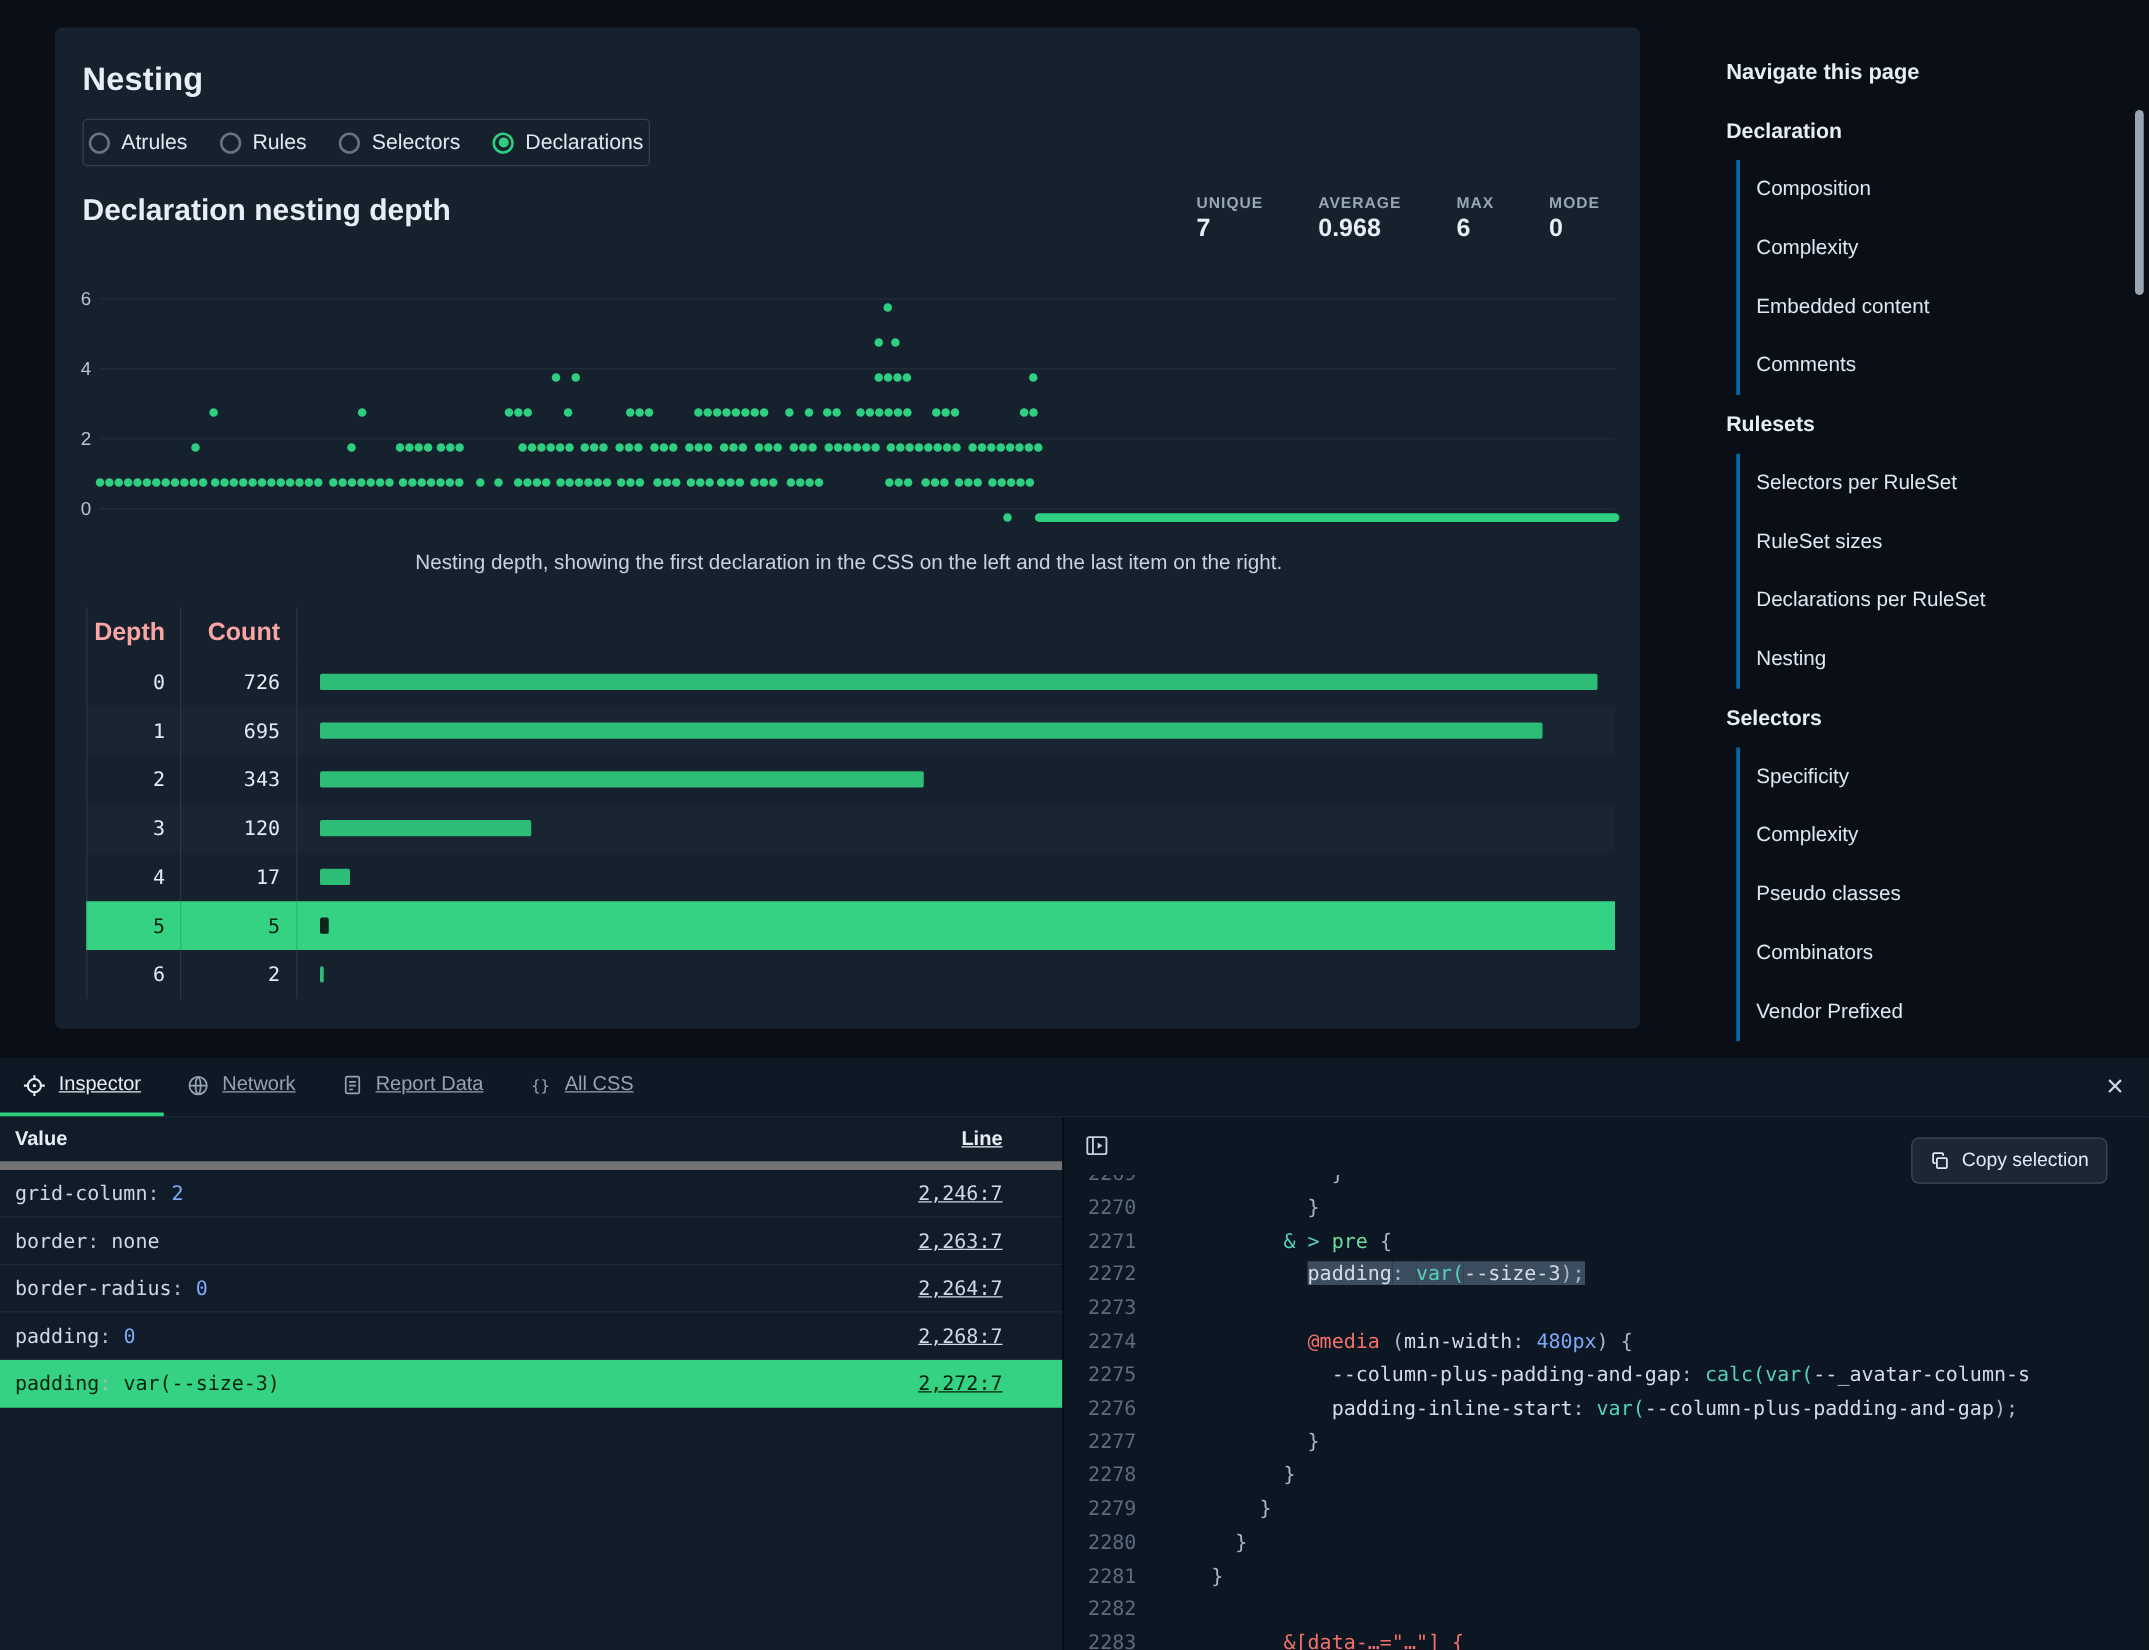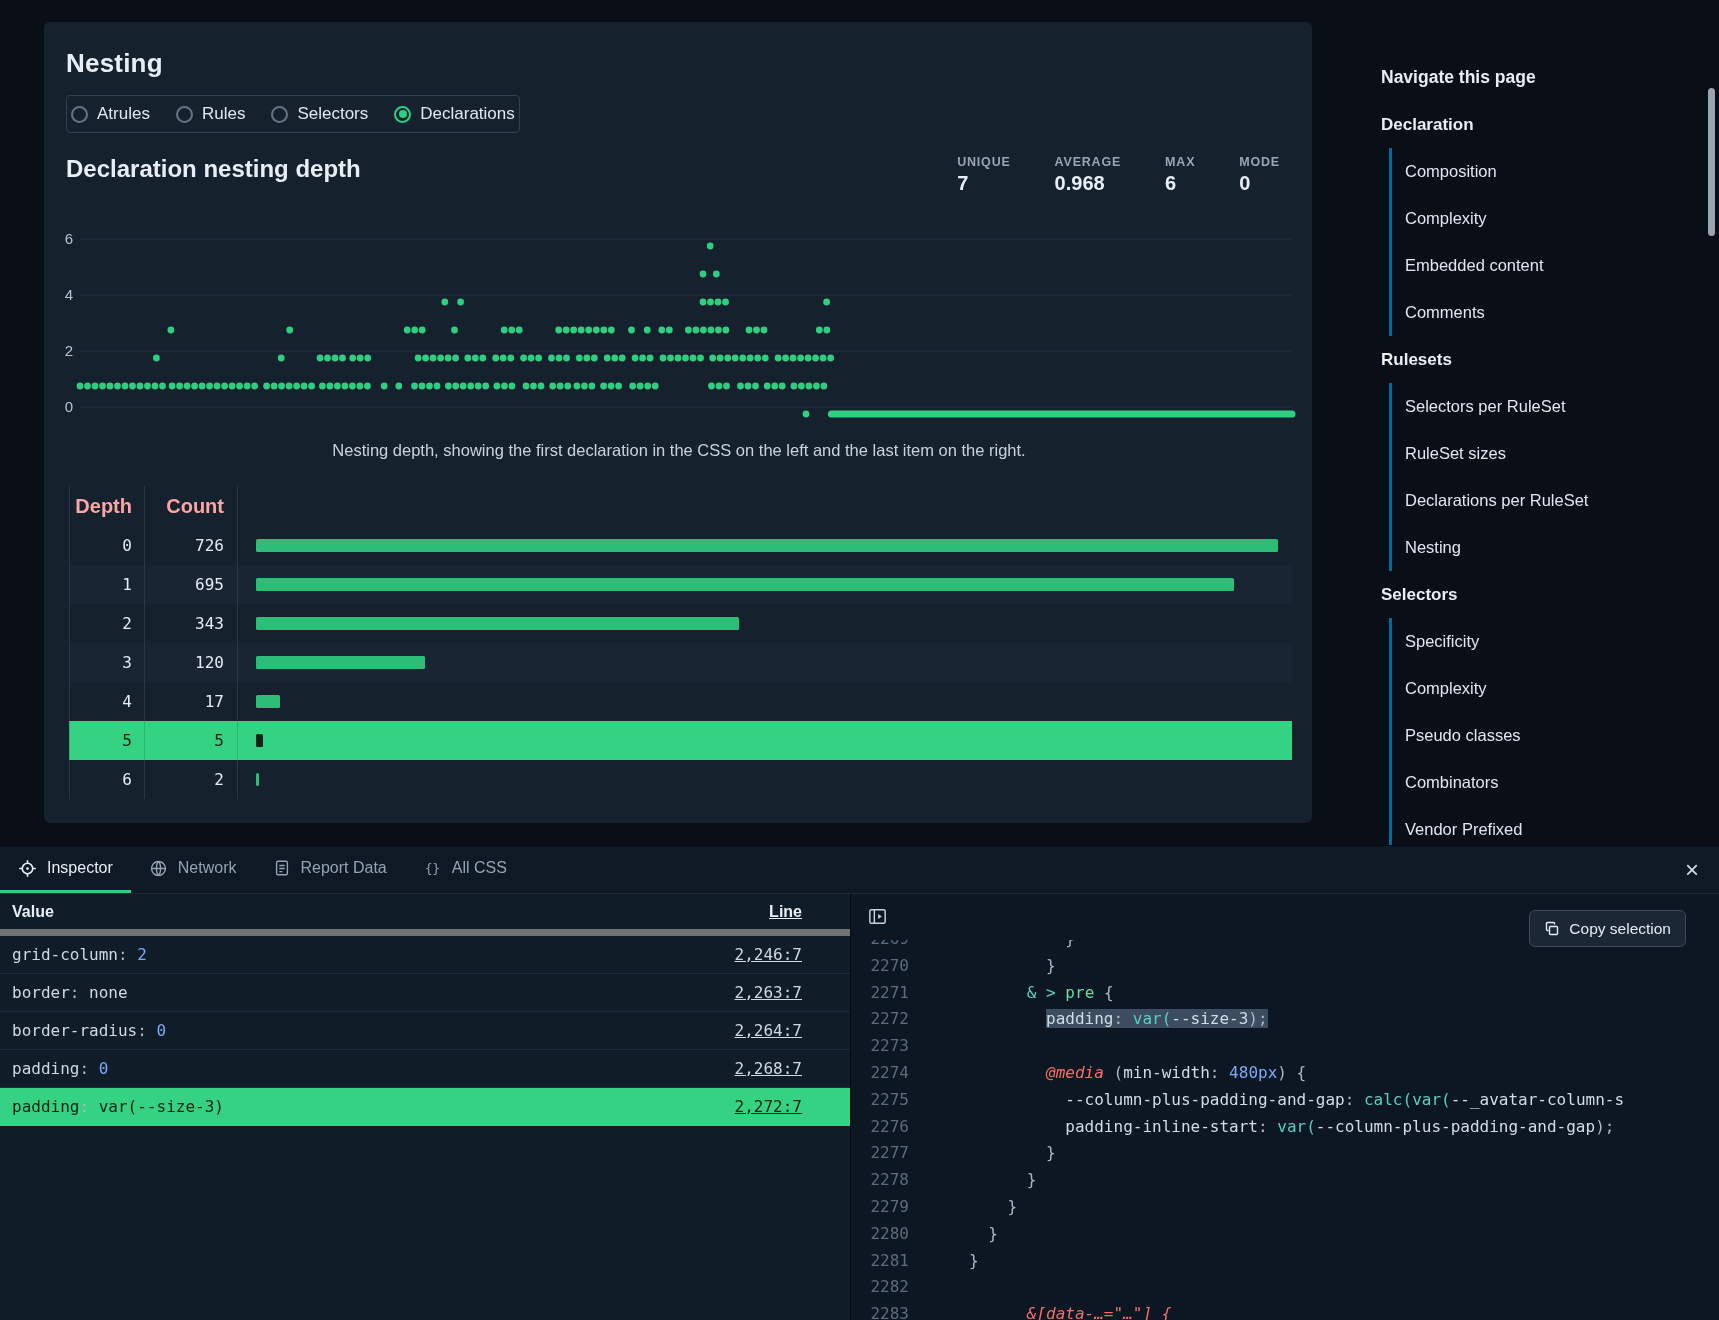--- a/index.html
+++ b/index.html
@@ -48,32 +48,32 @@
   .cell { height:100%; display:flex; align-items:center; }
   .c-depth { border-left:1px solid #2a3645; justify-content:flex-end; padding-right:12px; }
   .c-count { border-left:1px solid #2a3645; justify-content:flex-end; padding-right:13px; }
   .c-bar   { border-left:1px solid #2a3645; padding:0 14px 0 18px; }
   .bar { height:13px; background:#2dbd77; border-radius:1.5px; }
   .dtr.highlight { background:#36d283; color:#082015; }
   .dtr.highlight .c-depth, .dtr.highlight .c-count, .dtr.highlight .c-bar { border-left-color:#2db56f; }
   .dtr.highlight .bar { background:#0f241b; }
 
   
-  .pagenav { position:absolute; left:1381px; top:54px; width:290px; }
+  .pagenav { position:absolute; left:1381px; top:34px; width:290px; }
   .pagenav-title { font-size:17.5px; font-weight:700; height:47px; display:flex; align-items:center; }
   .nav-sec-title { font-size:17px; font-weight:700; height:47px; display:flex; align-items:center; }
   .nav-items { border-left:3px solid #0369a1; margin-left:8px; padding-left:13px; }
   .nav-item { display:flex; align-items:center; height:47px; font-size:16.5px; color:#dfe7f0; }
 
   .page-scrollbar { position:absolute; right:4px; top:88px; width:7px; height:148px; background:#9aa5b1; border-radius:4px; }
 
   
   .devtools { position:absolute; left:0; top:845px; width:1719px; height:475px; background:#111c29; border-top:1px solid #05080d; display:flex; flex-direction:column; }
   .dt-tabbar { height:48px; flex:none; display:flex; align-items:stretch; background:#0f1925; border-bottom:1px solid #1c2836; }
-  .tab { display:flex; align-items:center; gap:10px; padding:0 18px; font-size:16px; color:#94a3b4; border-bottom:3px solid transparent; cursor:pointer; }
+  .tab { display:flex; align-items:center; gap:10px; padding:0 18px; font-size:16px; color:#94a3b4; border-bottom:3px solid transparent; cursor:pointer;text-decoration:underline; }
   .tab.active { color:#e8eef5; border-bottom-color:#2fcf82; }
   .tab-icon { display:flex; align-items:center; }
   .dt-close { margin-left:auto; align-self:center; margin-right:20px; background:none; border:none; color:#cfd9e3; font-size:24px; line-height:1; cursor:pointer; font-family:"Liberation Sans", sans-serif; }
 
   .dt-body { flex:1; display:flex; min-height:0; }
 
   .values-pane { width:850px; flex:none; background:#111c29; }
   .vp-header { display:flex; justify-content:space-between; align-items:center; height:42px; padding:0 48px 0 12px; font-size:16px; font-weight:700; border-bottom:7px solid #737373; }
   .line-h { text-decoration:underline; }
   .vp-row { display:flex; justify-content:space-between; align-items:center; height:38px; padding:0 48px 0 12px; border-bottom:1px solid #1f2b3a; font-family:"DejaVu Sans Mono", monospace; font-size:16px; color:#cdd9e5; cursor:pointer; }
@@ -88,21 +88,21 @@
   .code-scroll { margin-top:46px; height:calc(100% - 46px); overflow:hidden; }
   .code { margin-top:-14px; font-family:"DejaVu Sans Mono", monospace; font-size:16px; }
   .code-line { display:flex; height:26.8px; line-height:26.8px; }
   .ln { width:58px; flex:none; text-align:right; color:#5b6c7e; }
   .lc { margin-left:60px; white-space:pre; }
   .pln  { color:#d2dce6; }
   .prop { color:#d2dce6; }
   .pun  { color:#a9b7c6; }
   .teal { color:#57d0bc; }
   .green{ color:#6ddb9e; }
-  .red  { color:#f47067;font-style:italic; }
+  .red  { color:#f47067; }
   .num  { color:#7da9f7; }
   .sel  { background:#3c4d60; }
 </style>
 </head>
 <body>
 
 <div class="page">
 
   <section class="card">
     <h1 class="card-title">Nesting</h1>

